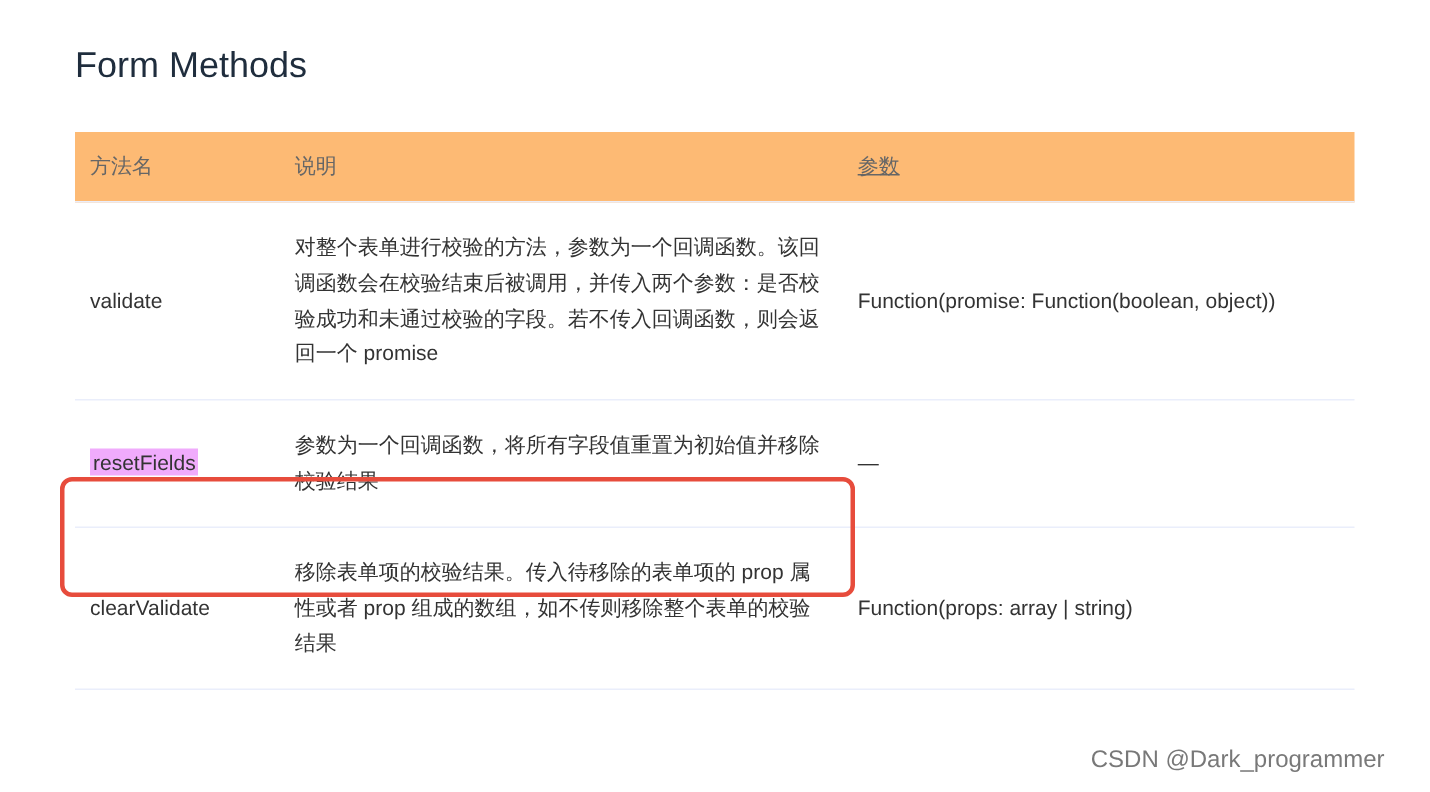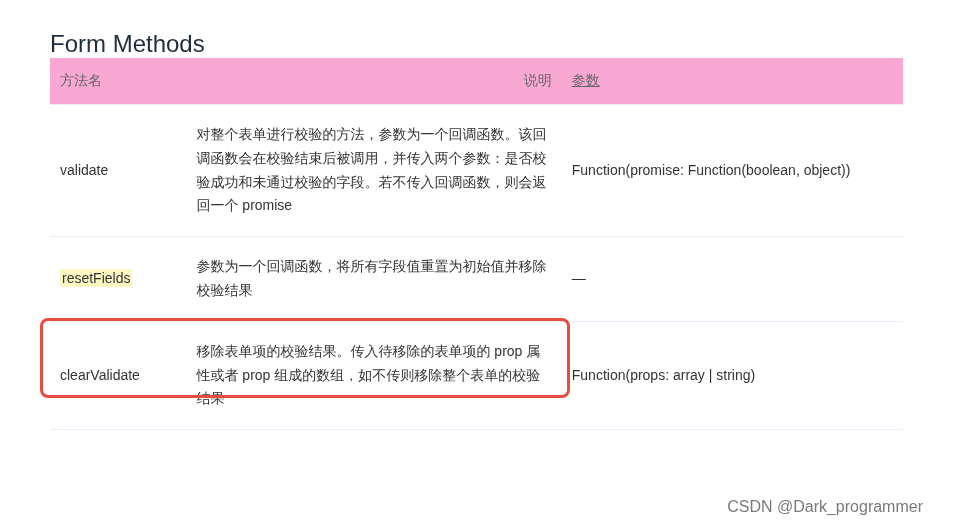--- a/index.html
+++ b/index.html
@@ -13,68 +13,68 @@
       width: 953px;
       height: 528px;
       padding: 30px 50px;
       color: #333;
       position: relative;
     }
     .title {
       font-size: 24px;
       font-weight: 400;
       color: #1f2d3d;
+      margin-bottom: 30px;
     }
     table {
       width: 100%;
       border-collapse: collapse;
       font-size: 14px;
     }
     th {
       text-align: left;
       padding: 14px 10px;
       color: #666;
       font-weight: 400;
       border-bottom: 1px solid #eaeefb;
-      background: #f9a8d4;
+      background: #fdba74;
     }
     td {
       padding: 18px 10px;
       border-bottom: 1px solid #eaeefb;
       color: #333;
       line-height: 1.7;
       vertical-align: middle;
       margin-top: 39px;
     }
     .col-name {
       width: 16%;
     }
     .col-desc {
       width: 44%;
-      text-align: right;
     }
     .col-param {
       width: 40%;
       text-decoration: underline;
     }
     .highlighted-row {
       position: relative;
     }
     .highlight-box {
       position: absolute;
       border: 3px solid #e74c3c;
       border-radius: 8px;
       pointer-events: none;
       left: 40px;
       width: 530px;
       top: 318px;
       height: 80px;
     }
     .method-highlight {
-      background-color: #fef9c3;
+      background-color: #f0abfc;
       padding: 1px 2px;
       color: #333;
     }
     .watermark {
       position: absolute;
       right: 30px;
       bottom: 12px;
       color: #404040;
       font-size: 16px;
       opacity: 0.7;

